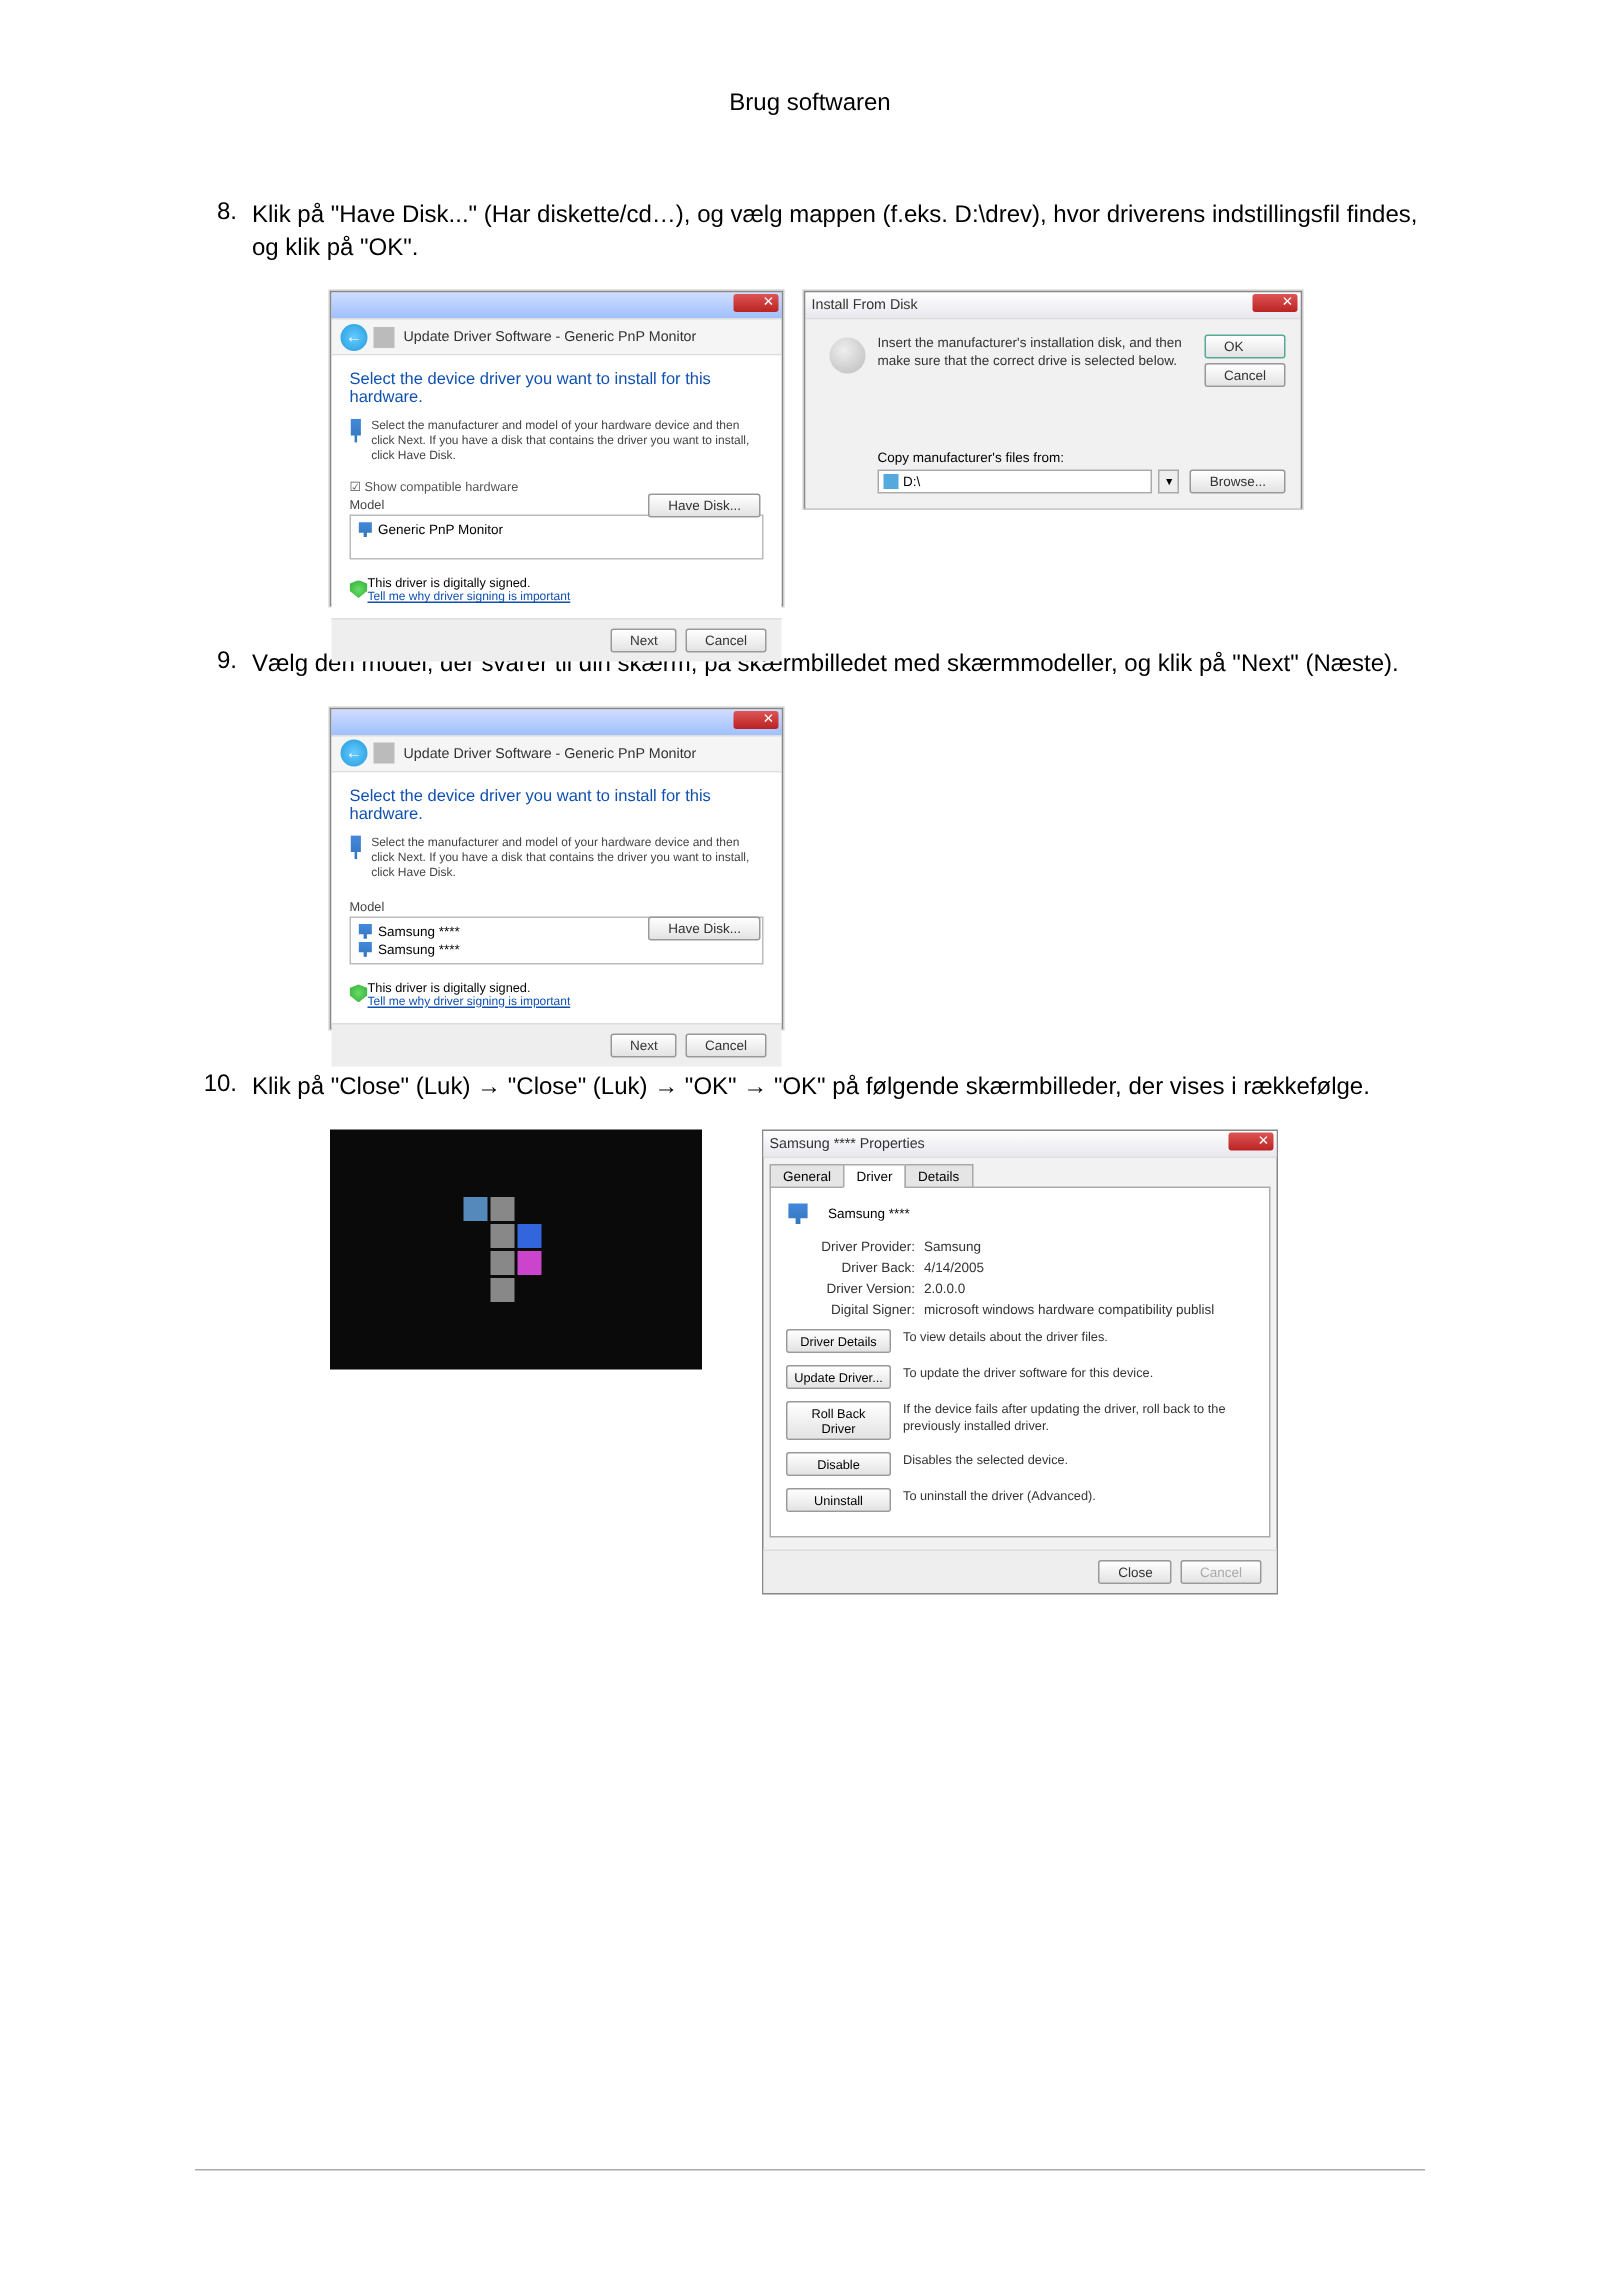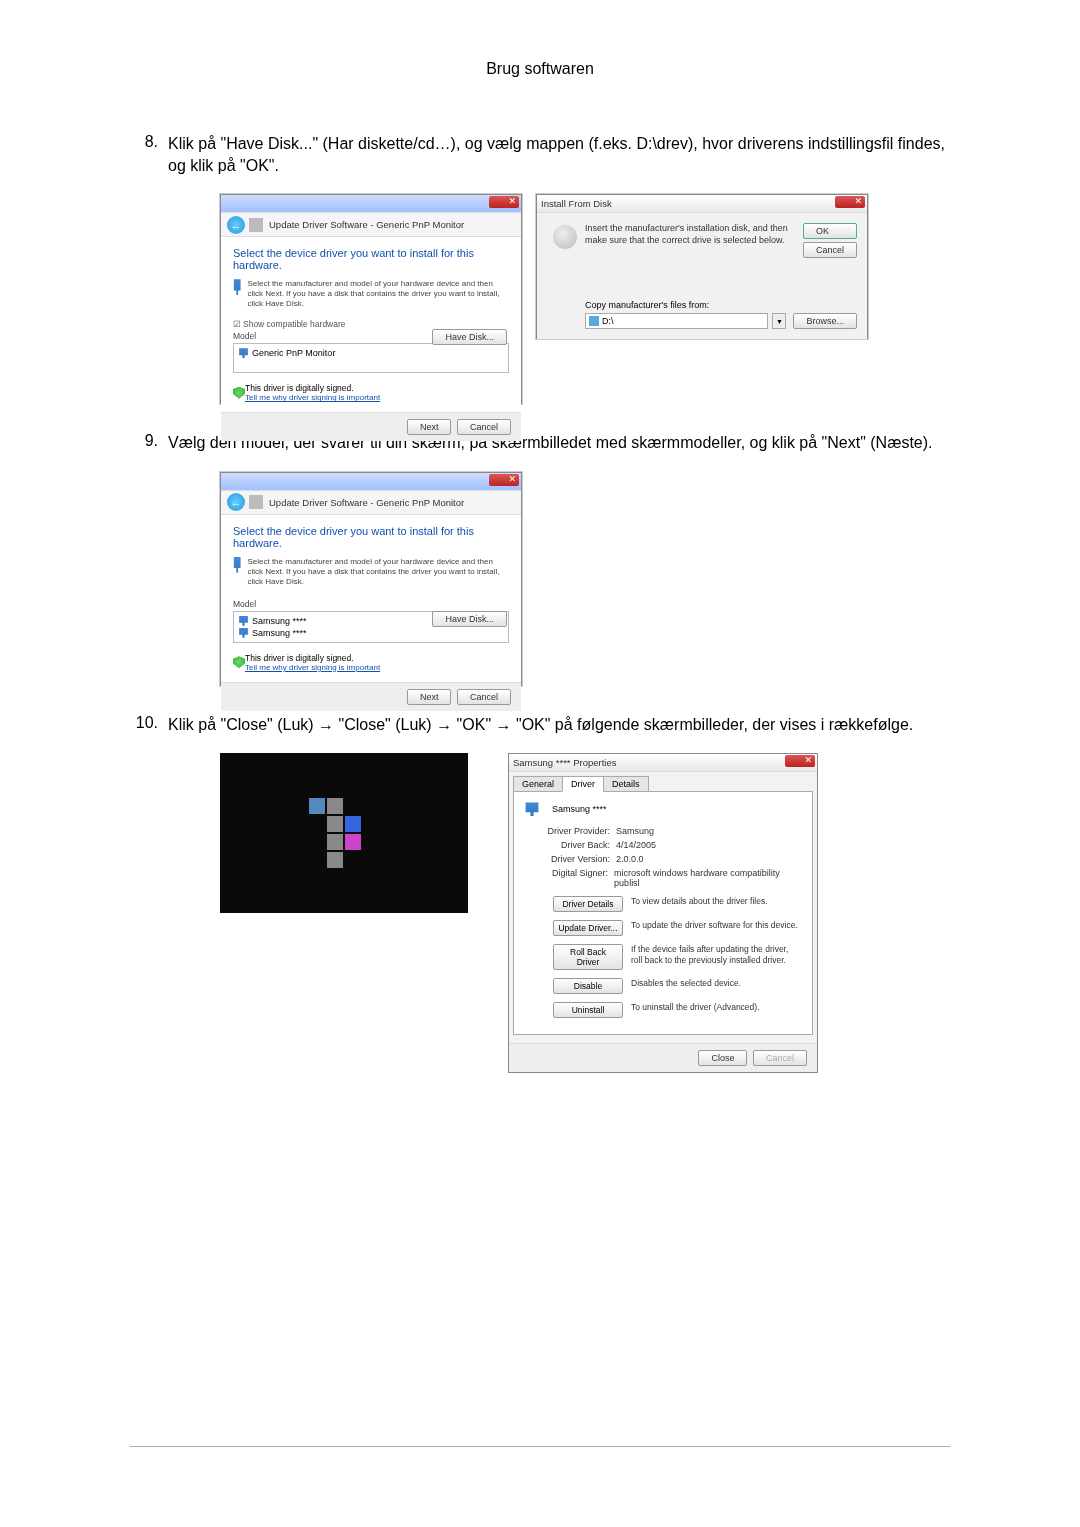--- a/index.html
+++ b/index.html
@@ -241,21 +241,21 @@
       align-items: center;
       justify-content: center;
     }
     .pixel-blocks {
       display: grid;
       grid-template-columns: repeat(4, 16px);
       gap: 2px;
     }
     .px { width: 16px; height: 16px; }
     .properties-dialog {
-      width: 310px;
+      width: 344px;
       background: #f2f2f2;
       border: 1px solid #888;
       font-size: 9px;
     }
     .tab-strip {
       display: flex;
       padding: 4px 4px 0 4px;
       font-size: 9px;
     }
     .tab {
@@ -286,21 +286,20 @@
       margin-bottom: 4px;
       padding-left: 22px;
     }
     .prop-label { width: 70px; text-align: right; color: #333; padding-right:6px;}
     .prop-value { color: #333; }
     .action-row {
       display: flex;
       gap: 8px;
       margin-top: 8px;
       margin-bottom: 6px;
-      margin-left: 29px;
     }
     .action-btn {
       border: 1px solid #999;
       background: linear-gradient(#fff,#e3e3e3);
       font-size: 8.5px;
       padding: 2px 4px;
       width: 70px;
       text-align: center;
       border-radius: 2px;
     }

